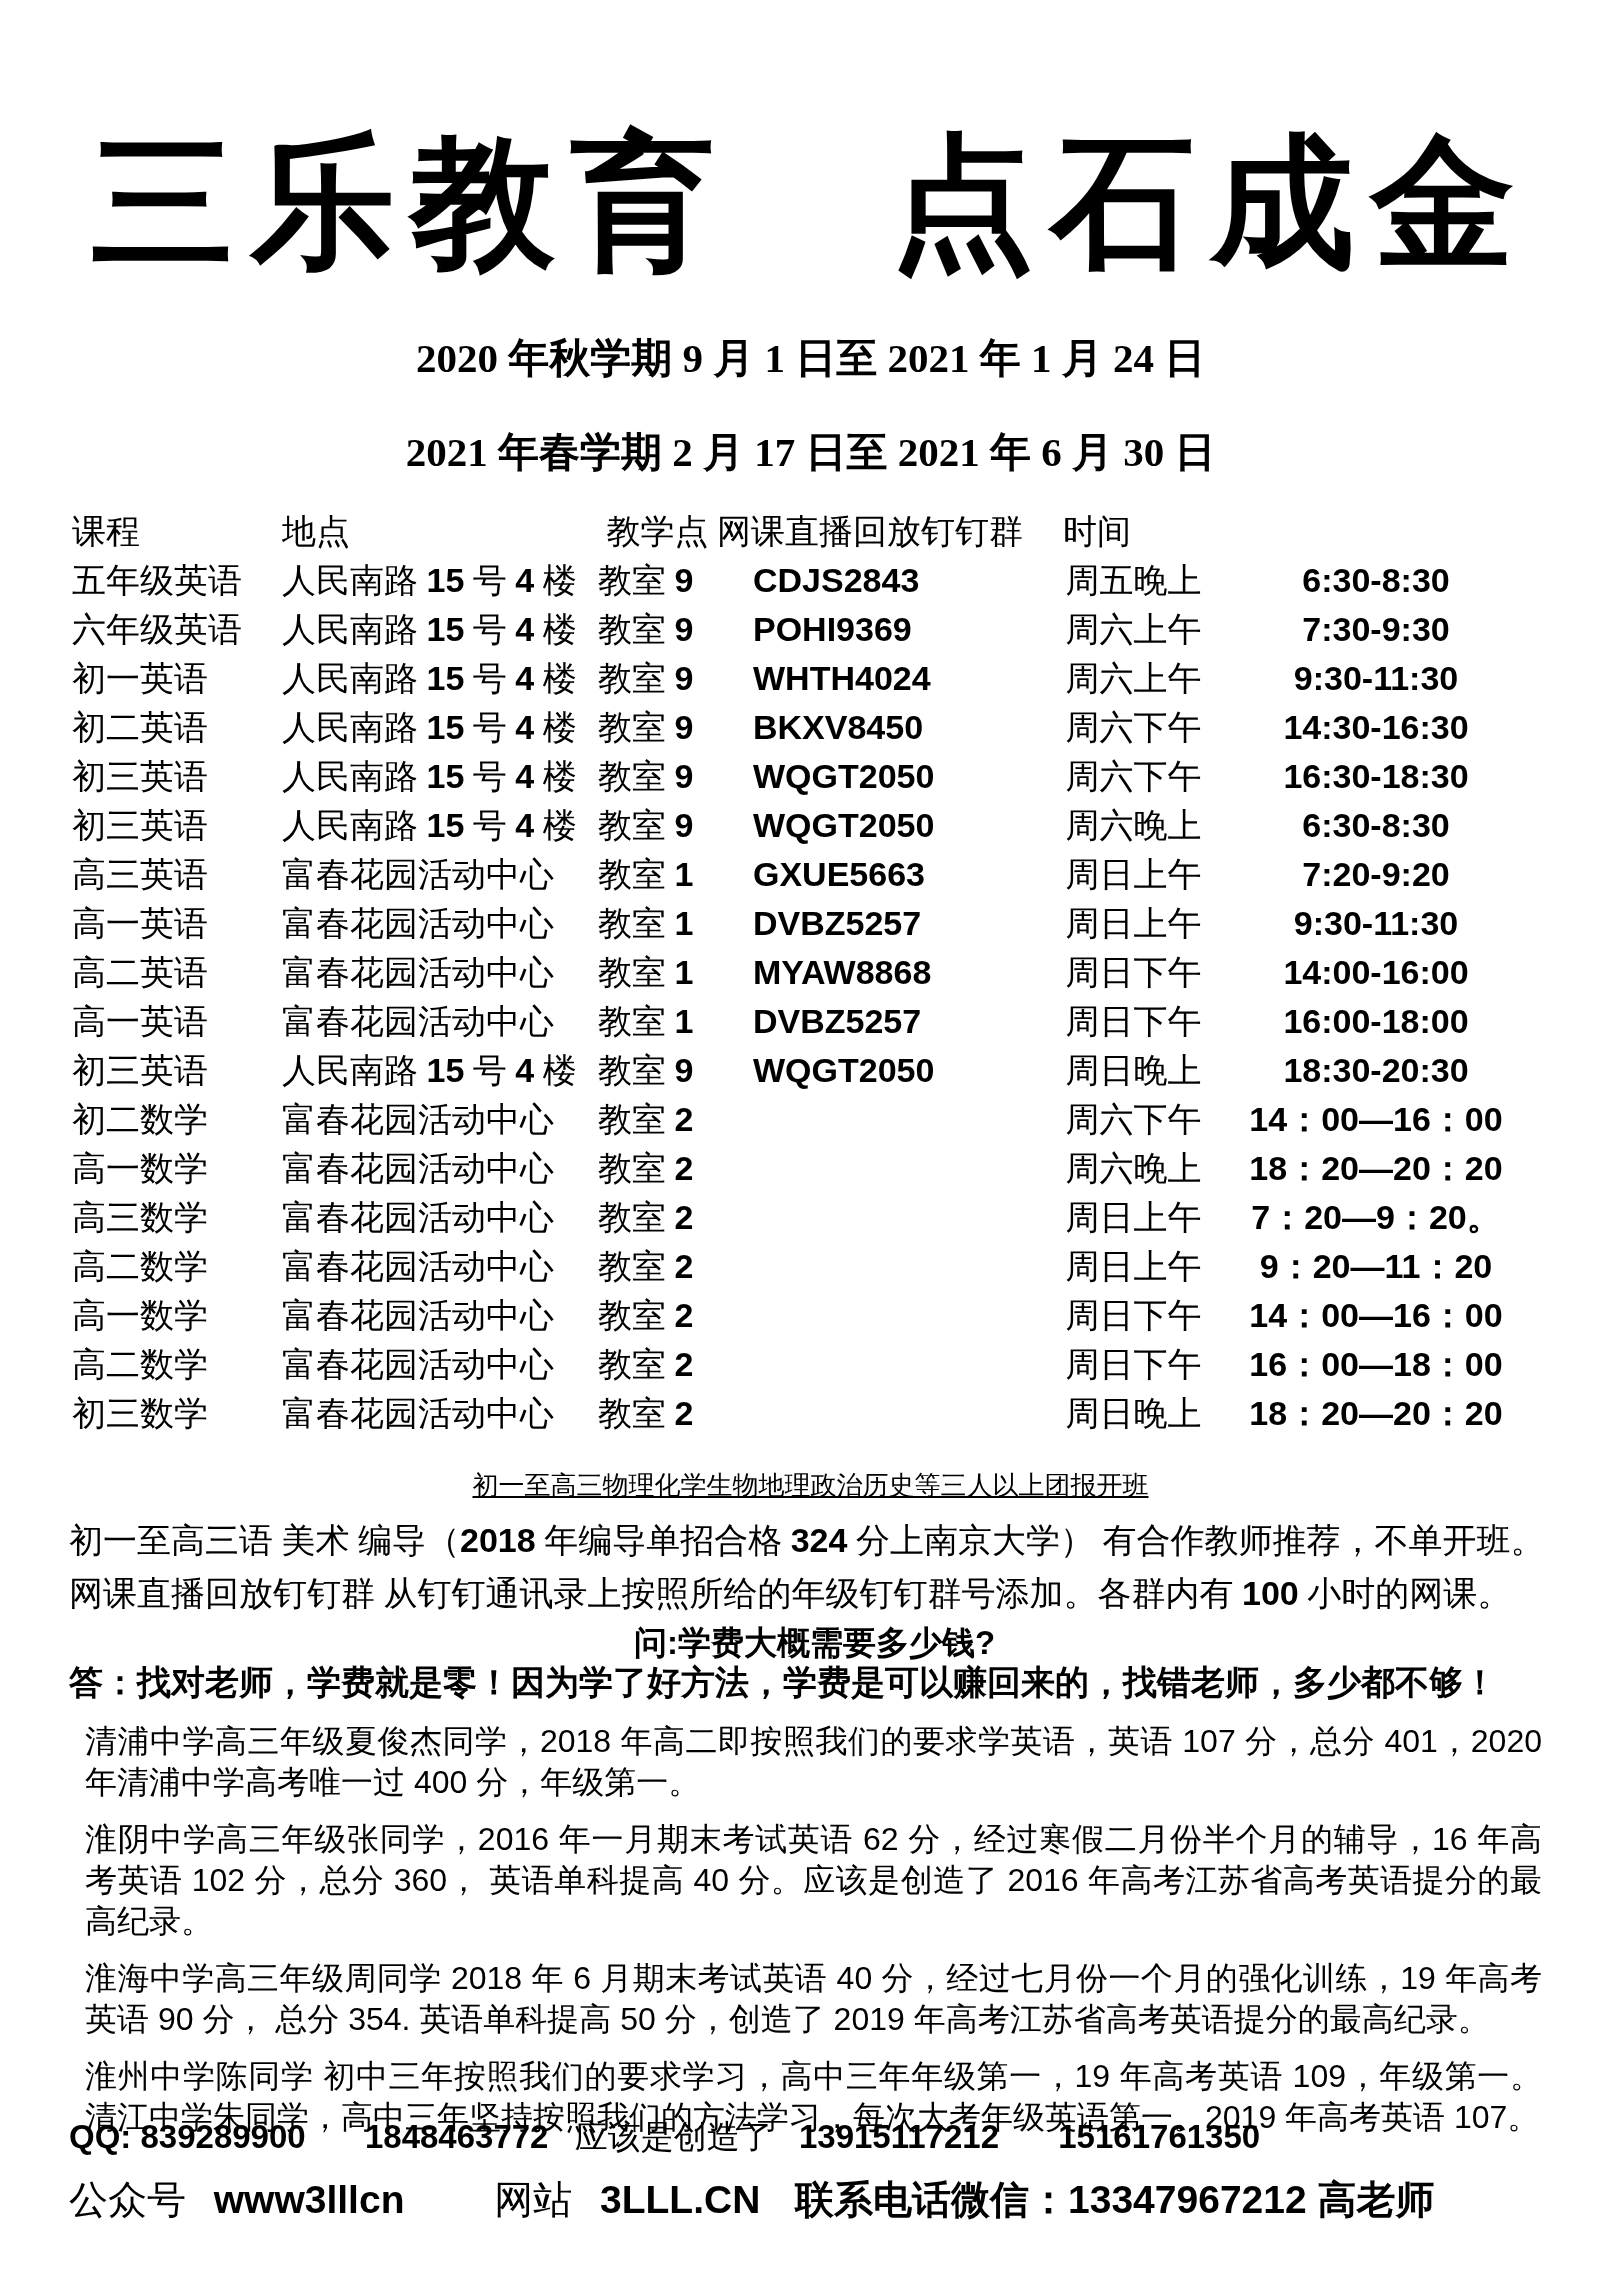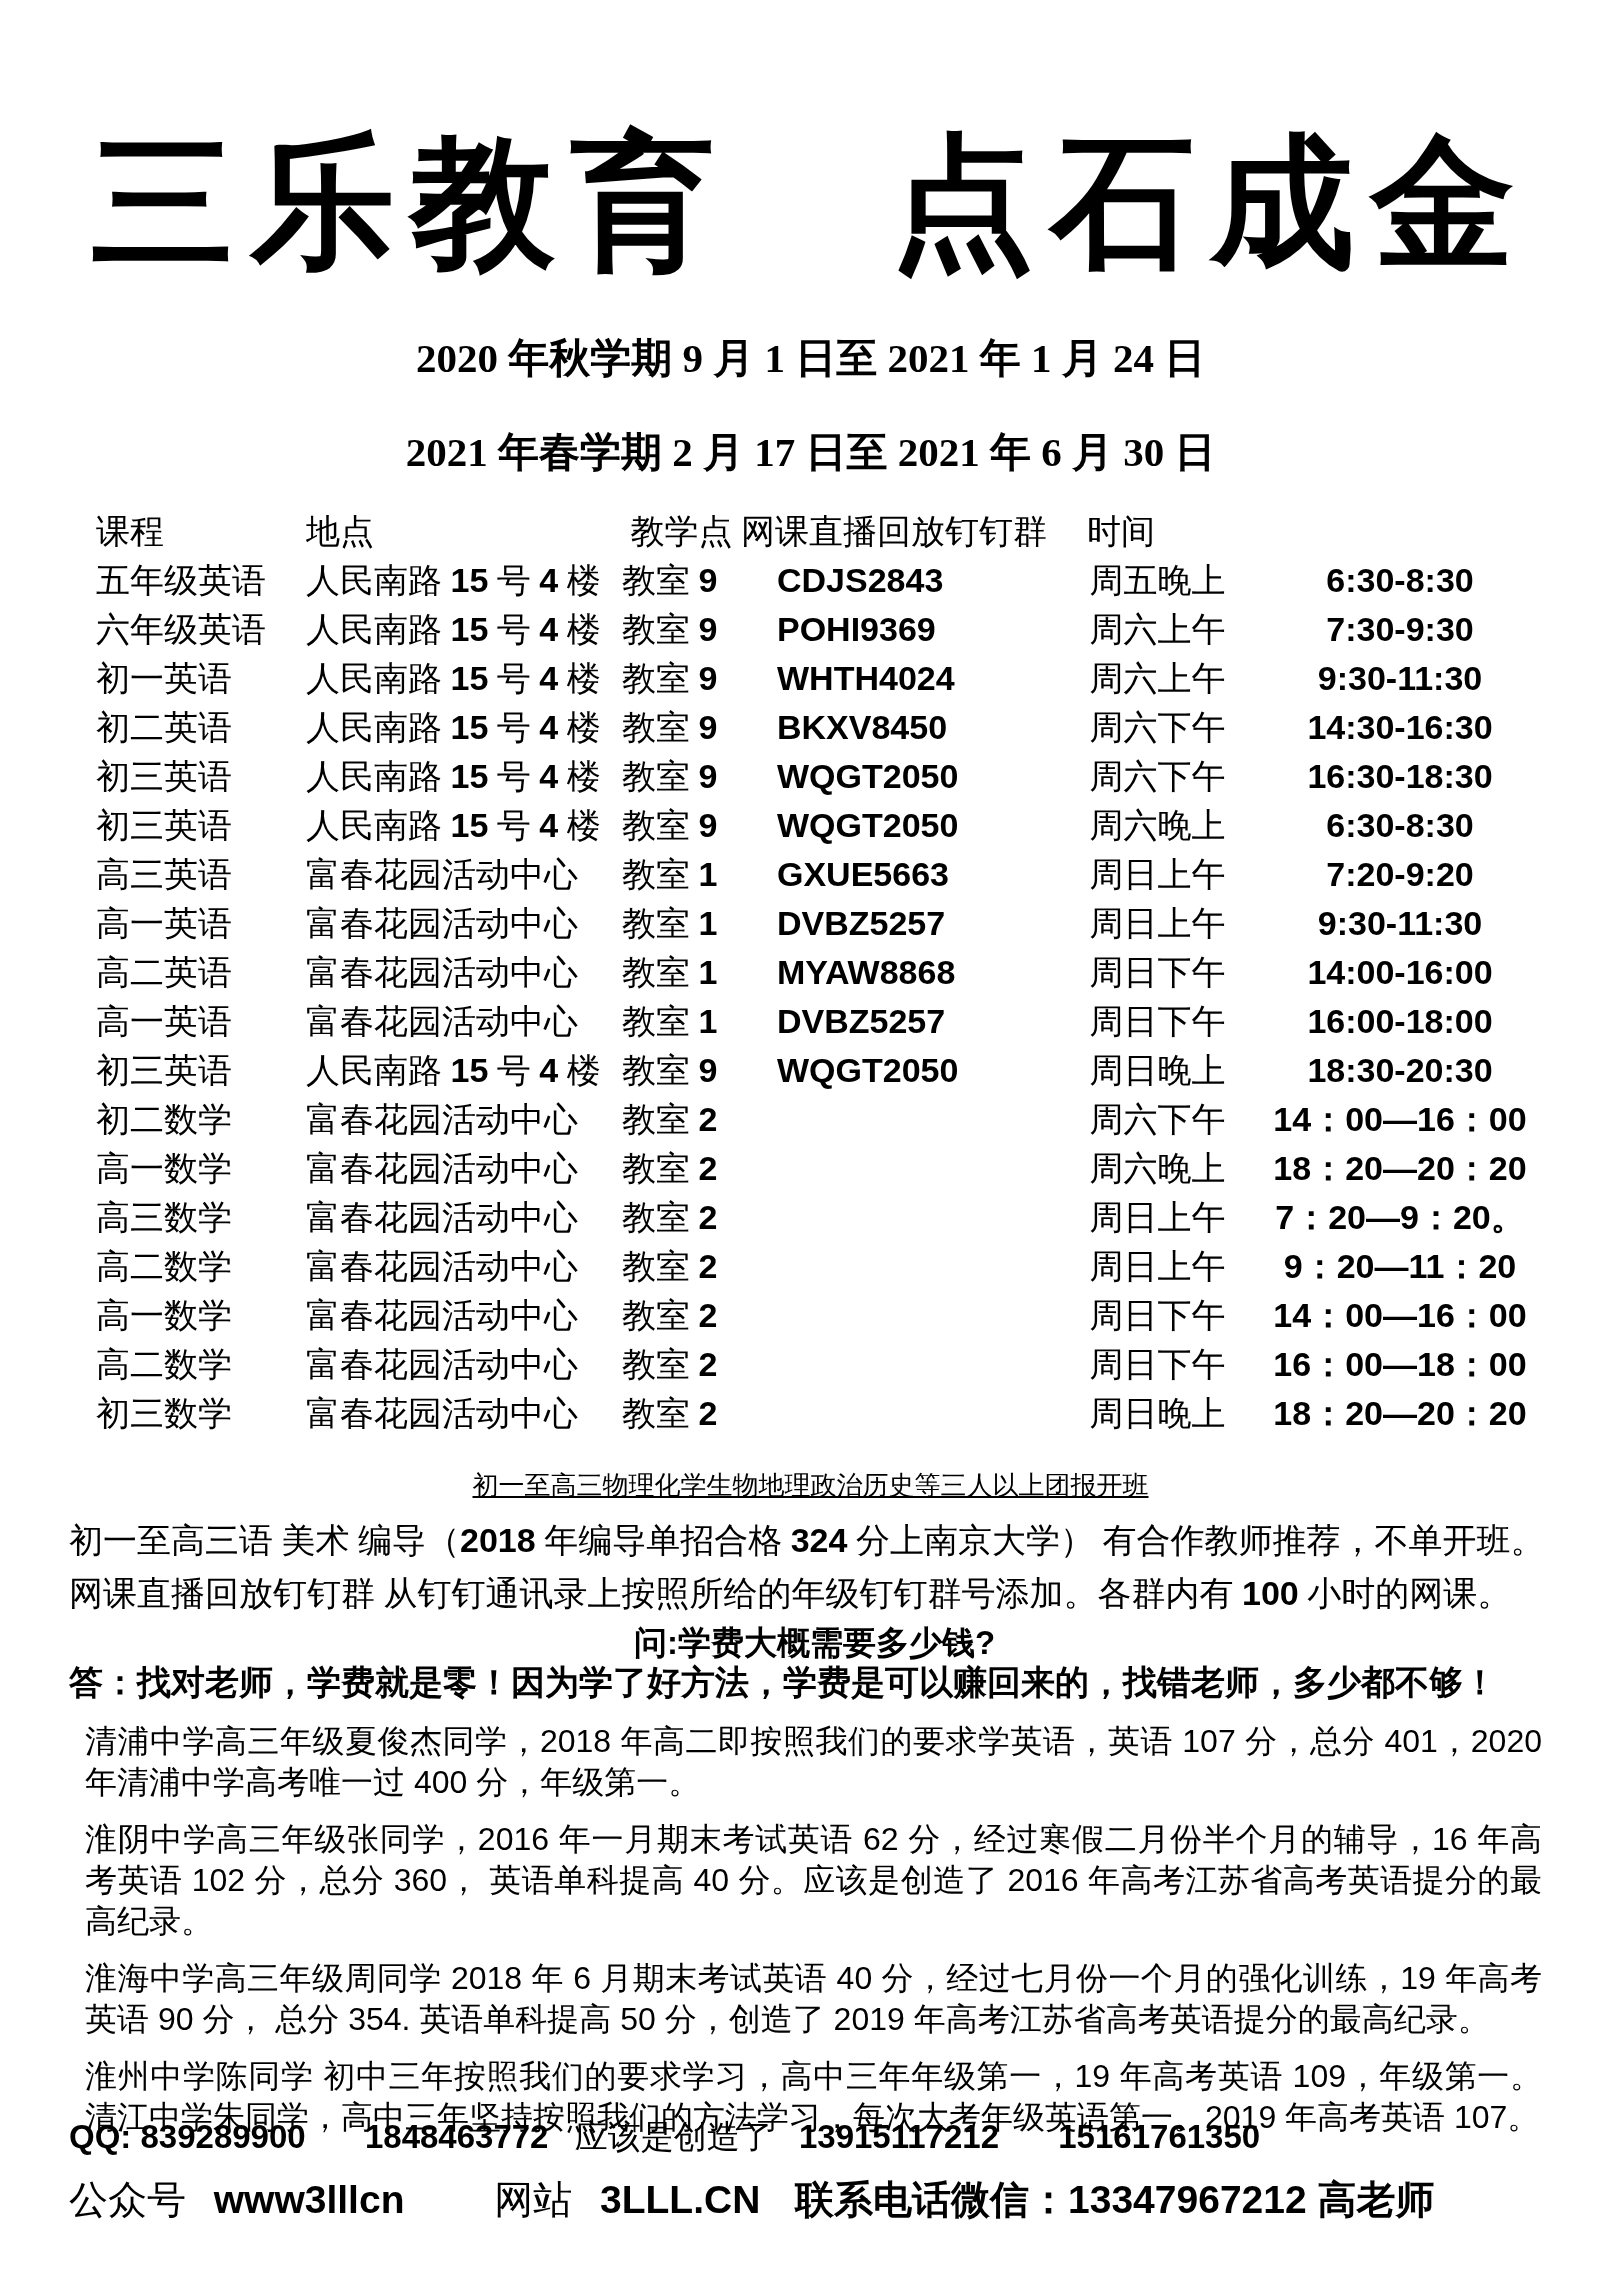--- a/index.html
+++ b/index.html
@@ -18,21 +18,20 @@
   }
   #sem1{ top:331px; }
   #sem2{ top:425px; }
 
   .sched{
     position:absolute; top:507px; left:72px;
     display:grid;
     grid-template-columns:210px 316px 119px 326px 181px 304px;
     grid-auto-rows:49px; align-items:center;
     font-size:34px;
-    margin-left:24px;
   }
   .sched > div{ white-space:nowrap; }
   .hdr-room{ text-align:center; }
   .hdr-week{ padding-left:20px; }
   .c-code{ padding-left:36px; }
   .c-week{ text-align:center; }
   .c-time{ text-align:center; }
 
   .bold-sans, b.num{
     font-family:"Liberation Sans","DejaVu Sans",sans-serif;

